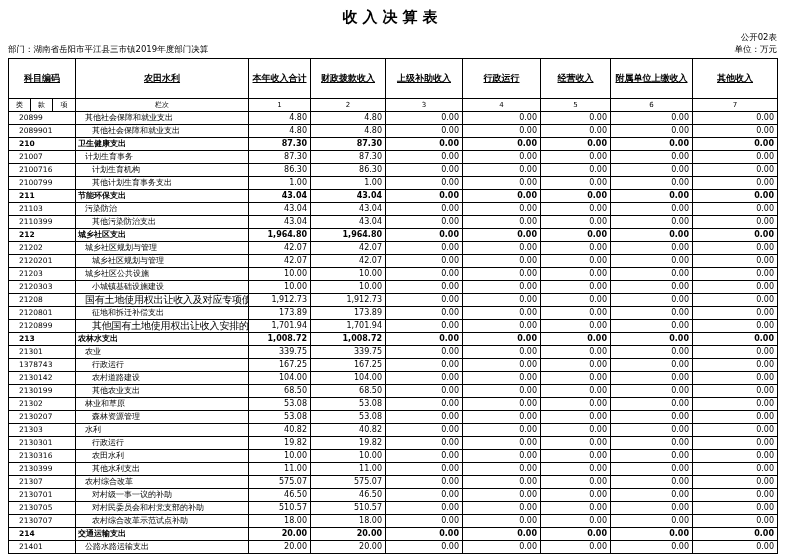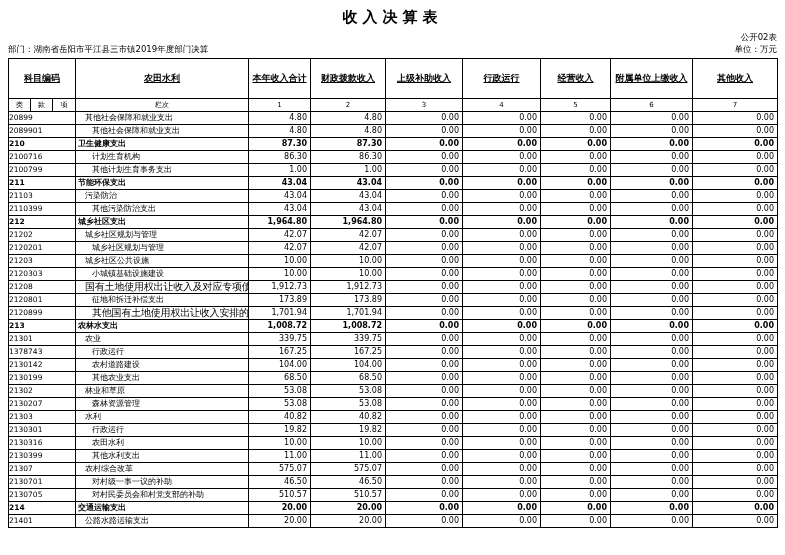--- a/index.html
+++ b/index.html
@@ -11,21 +11,21 @@
   }
   .page { padding:6px 8px 0 8px; }
   .title { text-align:center; font-size:15px; font-weight:bold; letter-spacing:5px; margin-top:2px; }
   .subhead { display:flex; justify-content:space-between; align-items:flex-end; margin-top:4px; font-size:8.5px; }
   .meta-right { text-align:right; line-height:1.45; }
   table { border-collapse:collapse; table-layout:fixed; width:769px; margin-top:2px; }
   th, td { border:1px solid #000; overflow:hidden; white-space:nowrap; padding:0; }
   thead tr.h1 th { height:40px; font-size:9px; font-weight:bold; text-align:center; vertical-align:middle;text-decoration:underline; }
   thead tr.h2 th { height:13px; font-size:7px; font-weight:normal; text-align:center; vertical-align:middle; }
   tbody td { height:12.4px; font-size:8px; line-height:12px; vertical-align:middle; }
-  td.code { padding-left:0; font-size:7.5px; }
+  td.code { padding-left:10px; font-size:7.5px; }
   td.name { padding-left:2px; }
   td.name.ind2 { padding-left:9px; }
   td.name.ind3 { padding-left:16px; }
   td.name.tight { font-size:10px; letter-spacing:-0.2px; }
   td.num { text-align:right; padding-right:3px; }
   tr.lv1 td { font-weight:bold; }
 </style>
 </head>
 <body>
 
@@ -109,20 +109,31 @@
     <td class="name ind1">卫生健康支出</td>
     <td class="num">87.30</td>
     <td class="num">87.30</td>
     <td class="num">0.00</td>
     <td class="num">0.00</td>
     <td class="num">0.00</td>
     <td class="num">0.00</td>
     <td class="num">0.00</td>
   </tr>
 
+  <tr class="lv2">
+    <td class="code" colspan="3">21007</td>
+    <td class="name ind2">计划生育事务</td>
+    <td class="num">87.30</td>
+    <td class="num">87.30</td>
+    <td class="num">0.00</td>
+    <td class="num">0.00</td>
+    <td class="num">0.00</td>
+    <td class="num">0.00</td>
+    <td class="num">0.00</td>
+  </tr>
 
   <tr class="lv3">
     <td class="code" colspan="3">2100716</td>
     <td class="name ind3">计划生育机构</td>
     <td class="num">86.30</td>
     <td class="num">86.30</td>
     <td class="num">0.00</td>
     <td class="num">0.00</td>
     <td class="num">0.00</td>
     <td class="num">0.00</td>
@@ -435,20 +446,31 @@
     <td class="name ind3">对村民委员会和村党支部的补助</td>
     <td class="num">510.57</td>
     <td class="num">510.57</td>
     <td class="num">0.00</td>
     <td class="num">0.00</td>
     <td class="num">0.00</td>
     <td class="num">0.00</td>
     <td class="num">0.00</td>
   </tr>
 
+  <tr class="lv3">
+    <td class="code" colspan="3">2130707</td>
+    <td class="name ind3">农村综合改革示范试点补助</td>
+    <td class="num">18.00</td>
+    <td class="num">18.00</td>
+    <td class="num">0.00</td>
+    <td class="num">0.00</td>
+    <td class="num">0.00</td>
+    <td class="num">0.00</td>
+    <td class="num">0.00</td>
+  </tr>
 
   <tr class="lv1">
     <td class="code" colspan="3">214</td>
     <td class="name ind1">交通运输支出</td>
     <td class="num">20.00</td>
     <td class="num">20.00</td>
     <td class="num">0.00</td>
     <td class="num">0.00</td>
     <td class="num">0.00</td>
     <td class="num">0.00</td>

